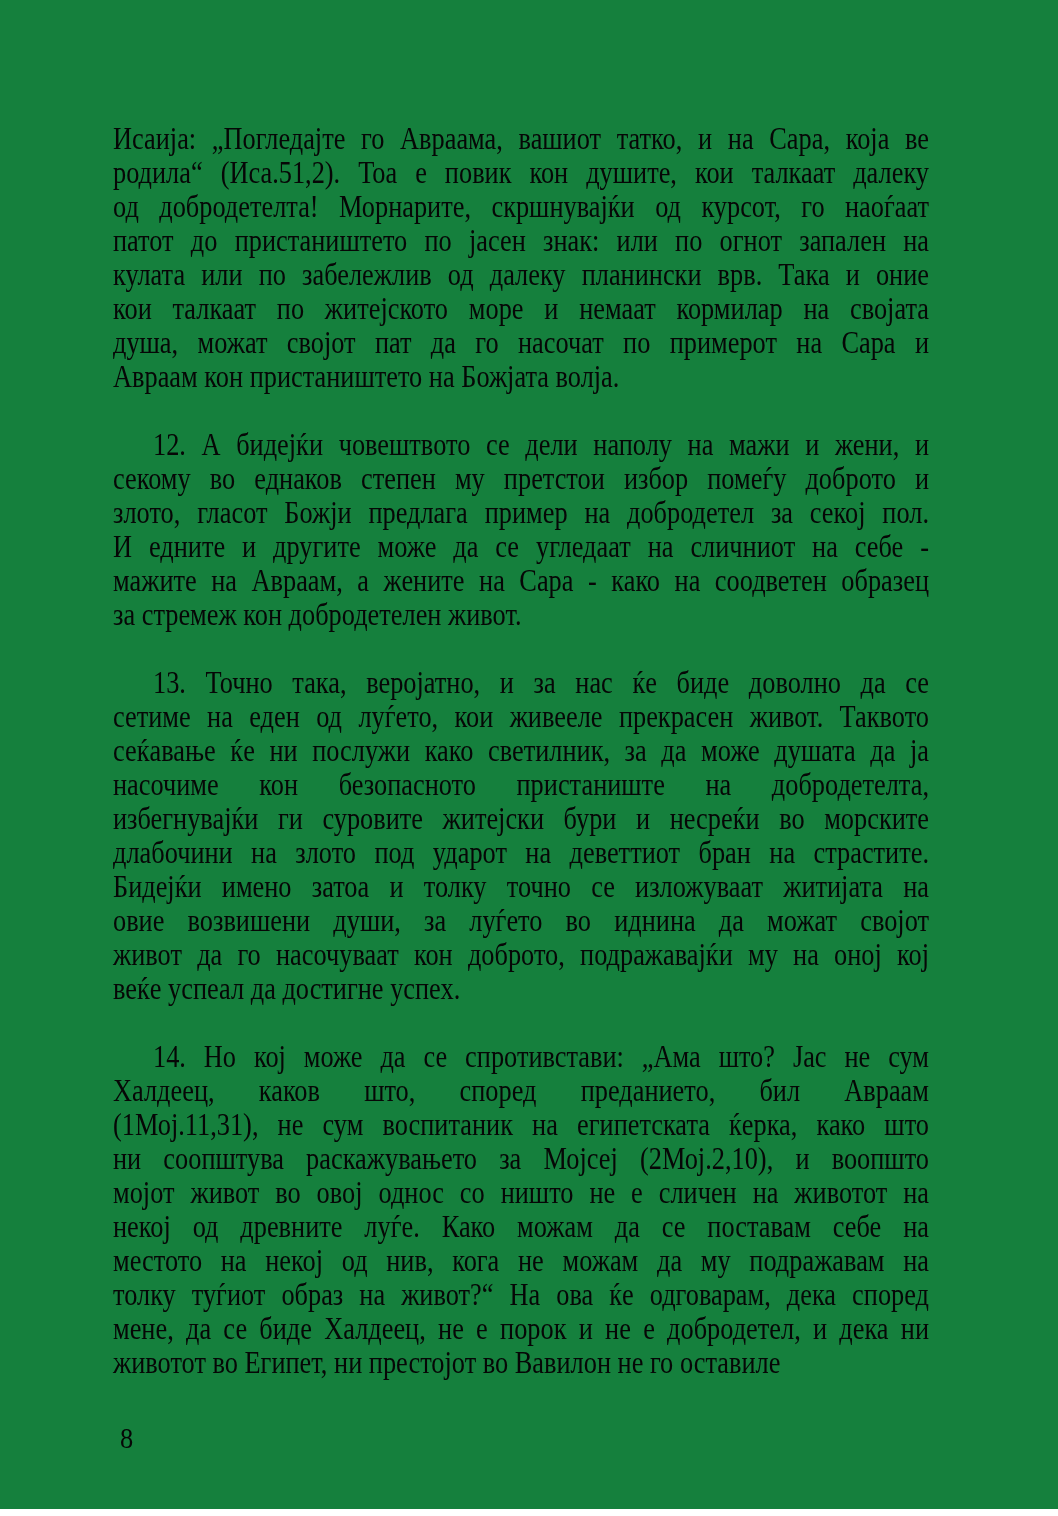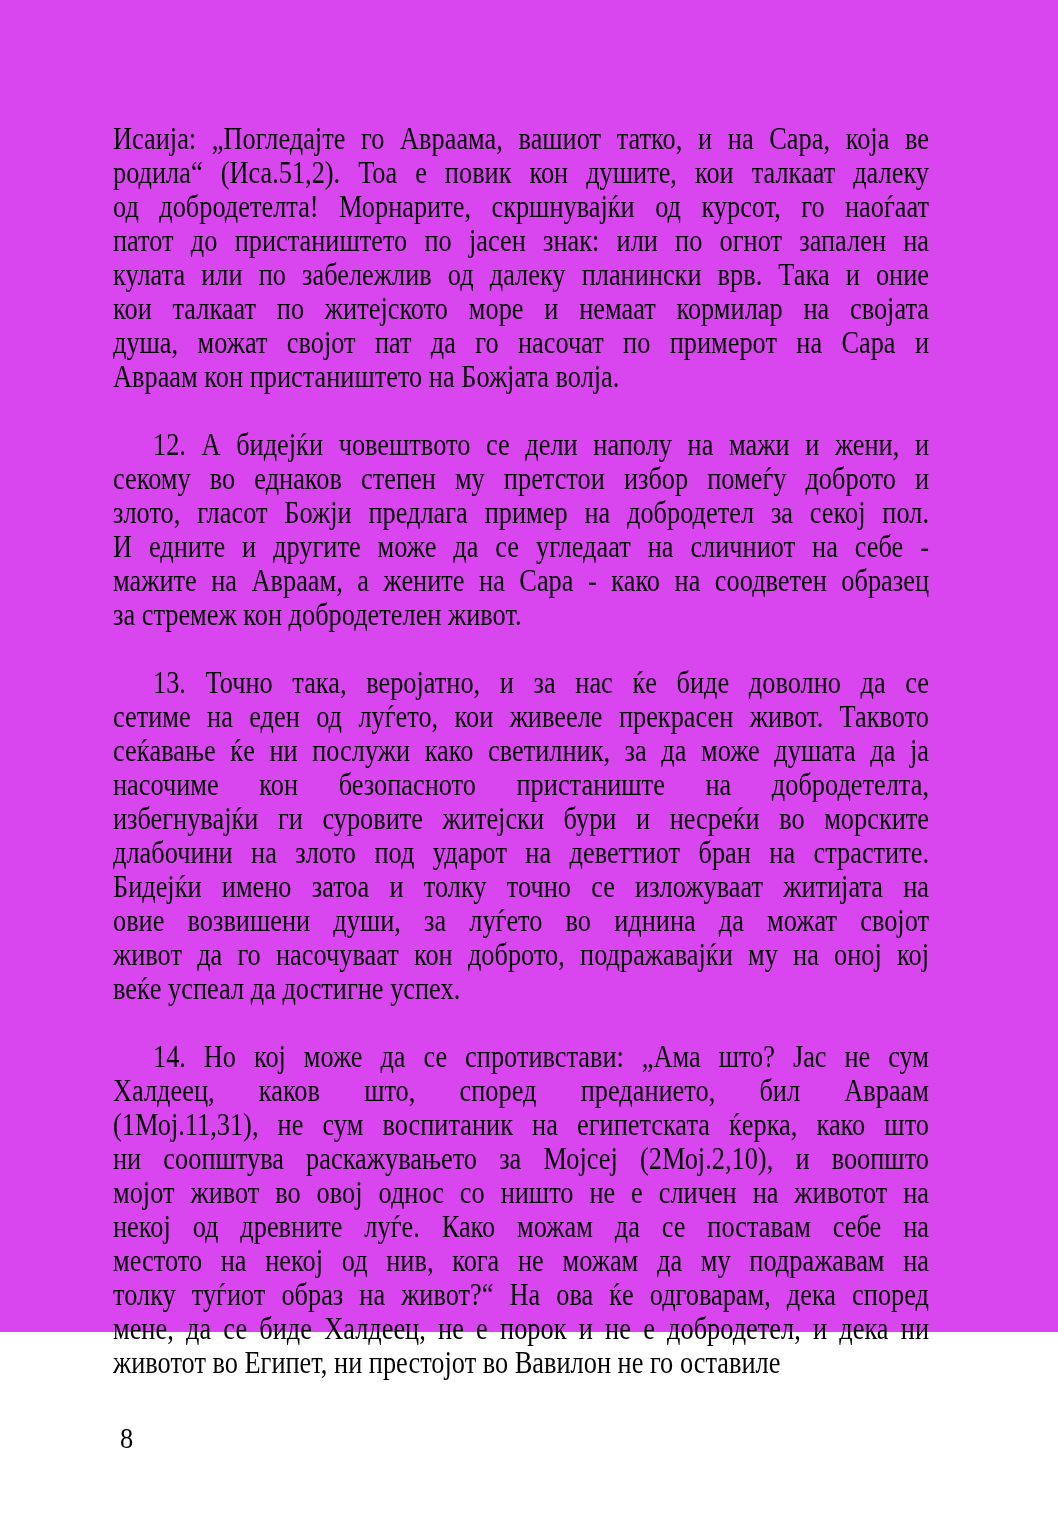--- a/index.html
+++ b/index.html
@@ -12,22 +12,22 @@
     height: 1516px;
     position: relative;
     overflow: hidden;
     font-family: "Liberation Serif", serif;
     color: #060606;
   }
   .page {
     position: absolute;
     left: 0; top: 0;
     width: 1058px;
-    height: 1332px;
-    background: #d946ef;
+    height: 1509px;
+    background: #15803d;
   }
   .text-block {
     position: absolute;
     left: 113px;
     top: 122px;
     width: 960px;
     transform: scaleX(0.85);
     transform-origin: top left;
     font-size: 31px;
     line-height: 34px;

